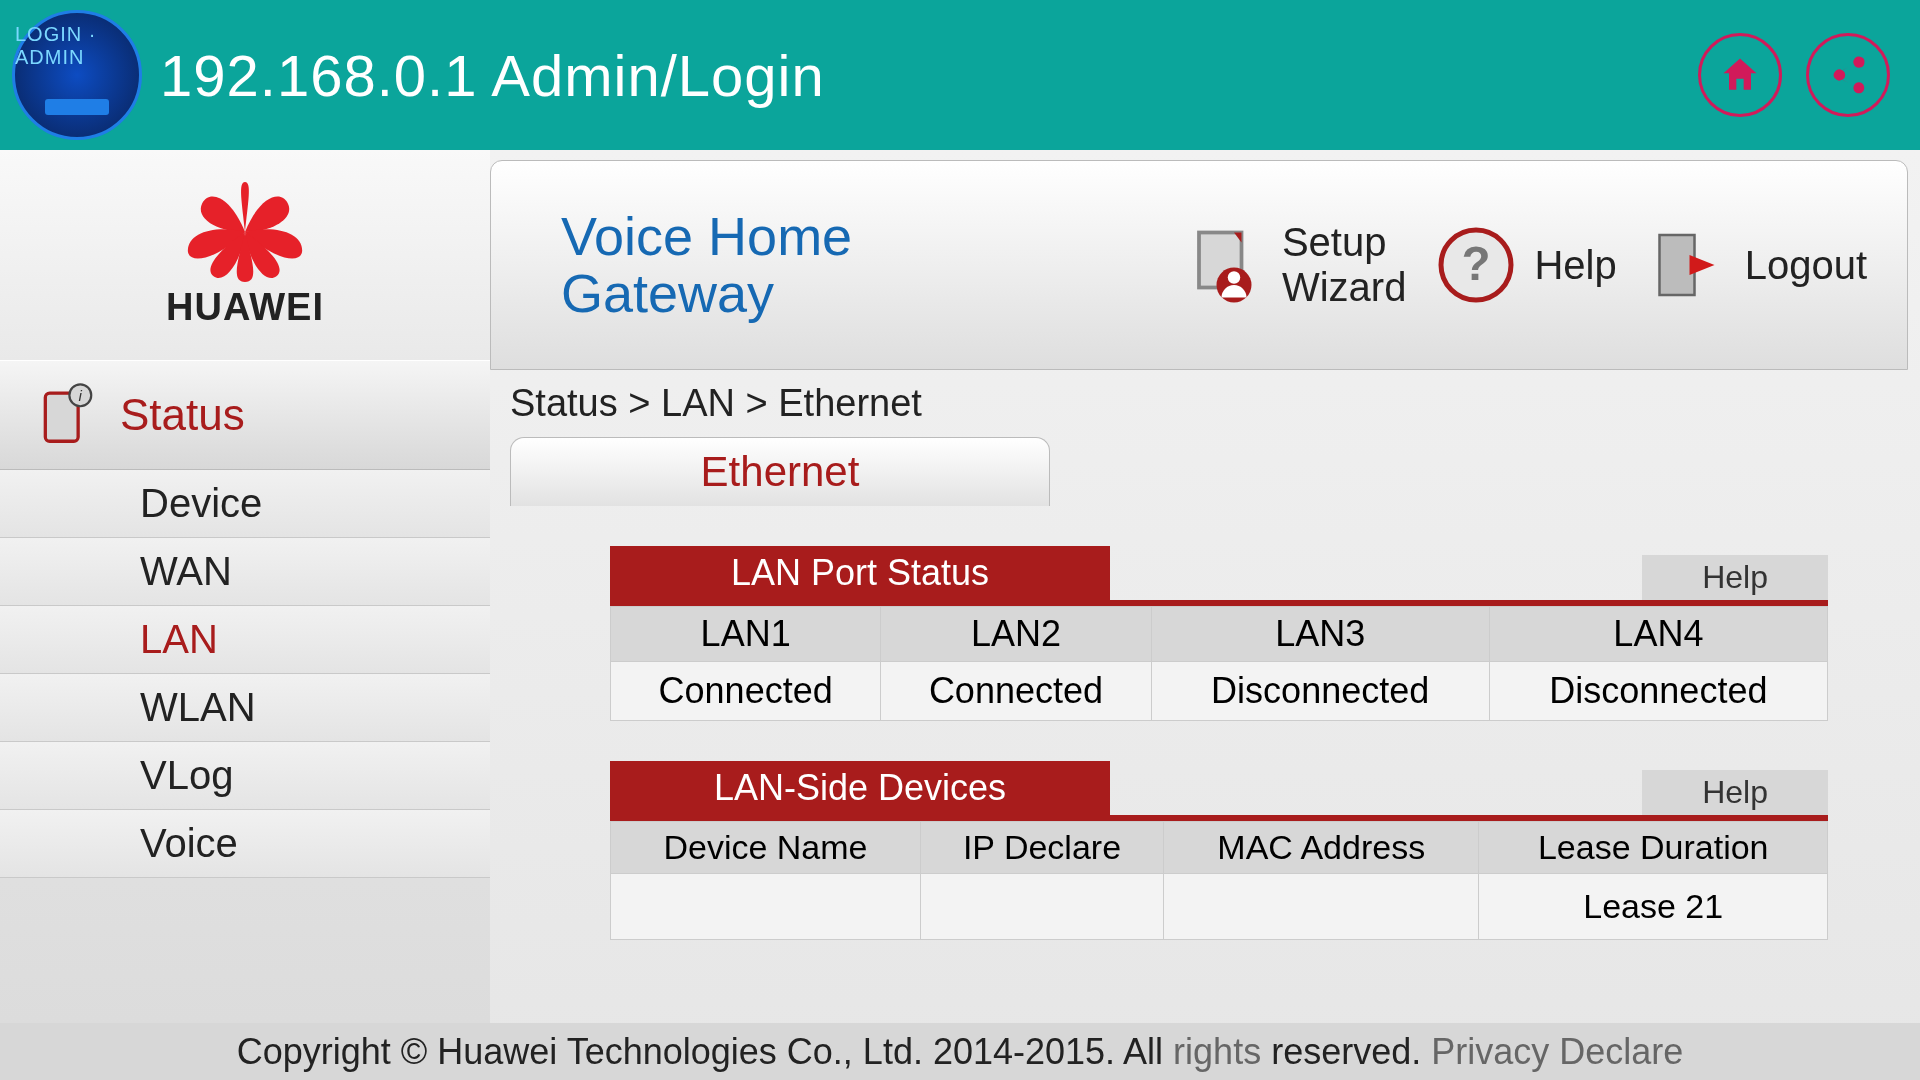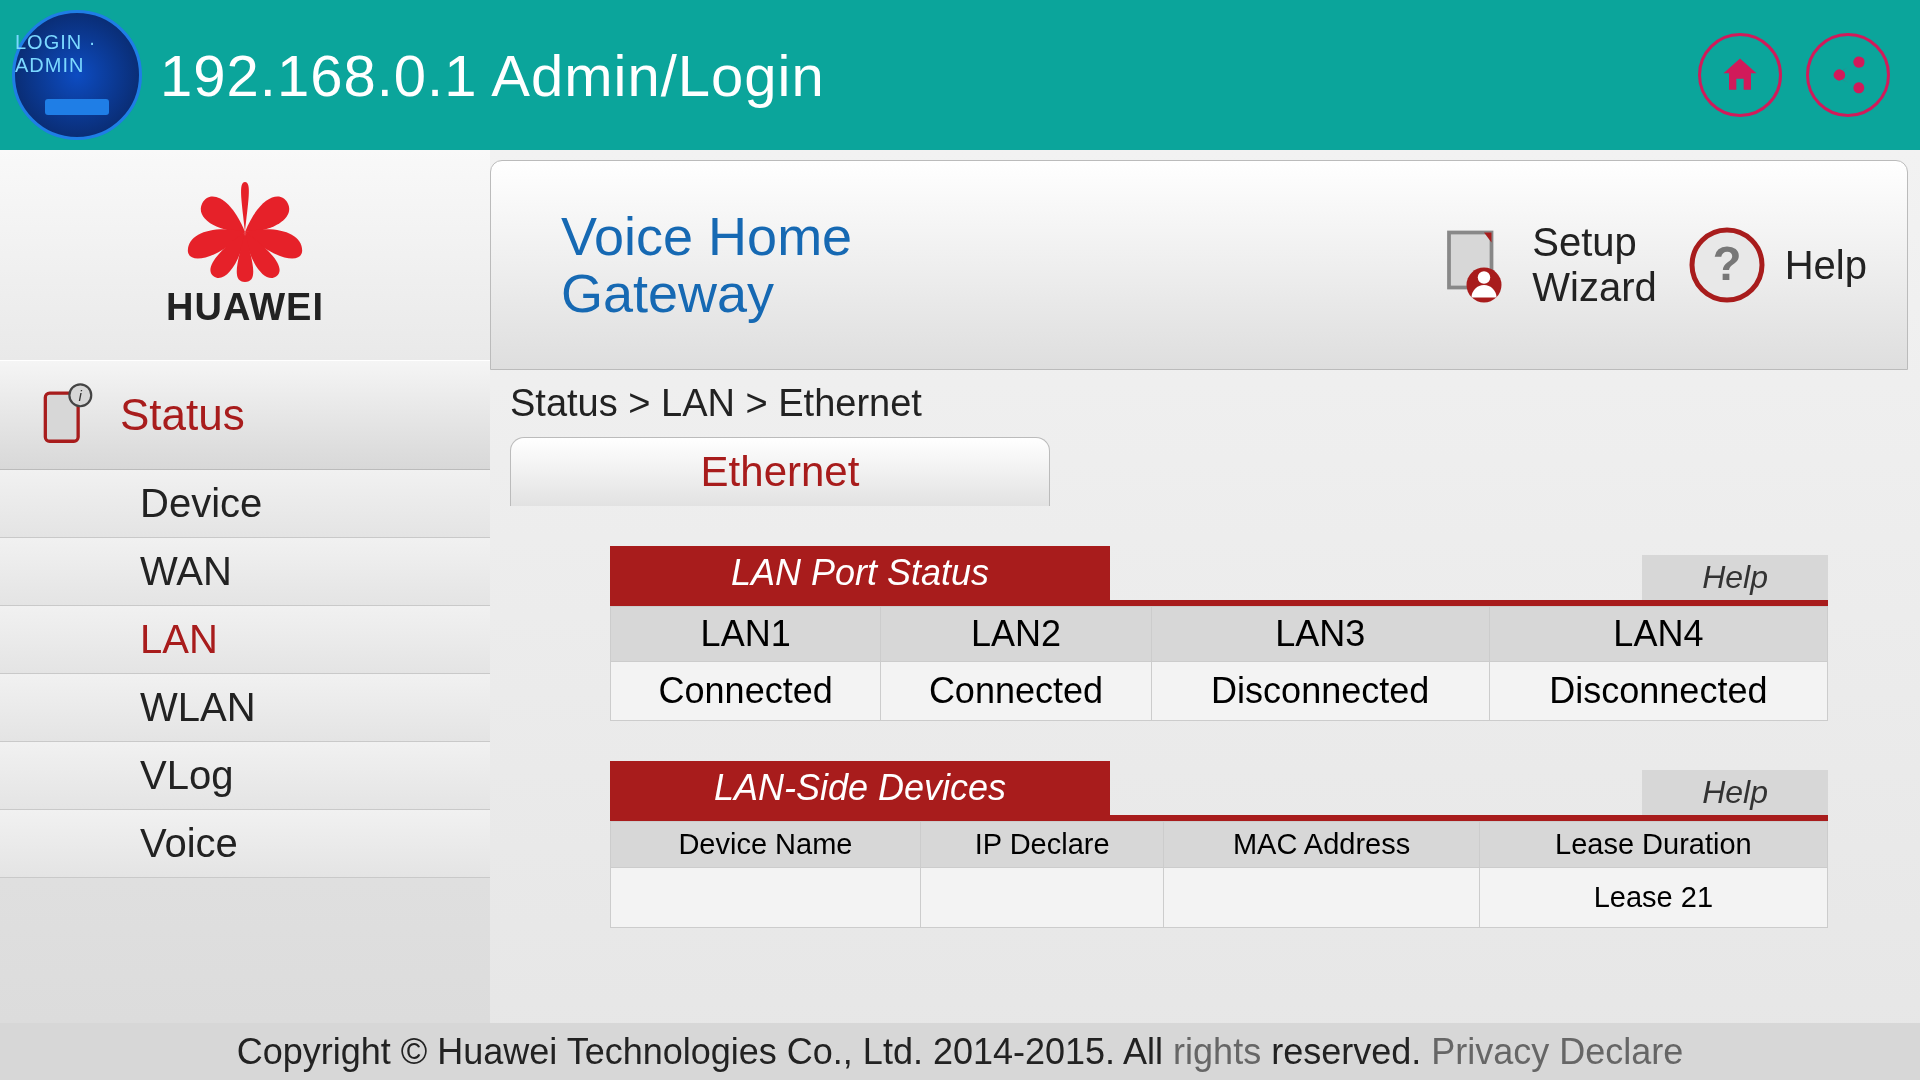--- a/index.html
+++ b/index.html
@@ -20,21 +20,21 @@
     border: 3px solid #1f7ee6;
     background: radial-gradient(circle at 50% 50%, #0d4cc2 0%, #0a2e77 70%);
     display:flex; align-items:center; justify-content:center;
     position: relative;
     margin-right: 18px;
   }
   .app-bar .logo::after{
     content:""; position:absolute; bottom:22px; left:30px; right:30px; height:16px;
     background:#1f7ee6; border-radius:3px;
   }
-  .app-bar .logo-text-top { font-size:20px; color:#7bd8ff; letter-spacing:1px; position:absolute; top:18px;}
+  .app-bar .logo-text-top { font-size:20px; color:#7bd8ff; letter-spacing:1px; position:absolute; top:10px;}
   .app-bar .logo-text-bot { font-size:14px; color:#fff; position:absolute; bottom:24px;}
   .app-bar .title { font-size: 58px; font-weight: 400; letter-spacing: 1px; }
   .app-bar .spacer { flex: 1; }
   .icon-btn {
     width: 84px; height: 84px; border-radius: 50%;
     border: 3px solid #d11a5a;
     display:flex; align-items:center; justify-content:center;
     margin-left: 24px; cursor: pointer;
     color:#d11a5a;
   }
@@ -89,35 +89,35 @@
   .content-tab-row { padding-left:20px; }
   .content-tab {
     display:inline-block; min-width: 540px; text-align:center;
     background: linear-gradient(#ffffff,#e2e2e2);
     border:1px solid #bbb; border-bottom:none; border-radius:14px 14px 0 0;
     font-size:42px; color:#a81c1c; padding:10px 40px; cursor:pointer;
   }
 
   .content-area { padding: 40px 80px 0 120px; }
 
-  .panel-head-row { display:flex; align-items:flex-end;font-style:italic; }
+  .panel-head-row { display:flex; align-items:flex-end; }
   .panel-head {
     background:#a81c1c; color:#fff; font-size:36px; padding:6px 40px; min-width:500px; text-align:center;
   }
   .panel-help {
     margin-left:auto; background:#d7d7d7; color:#333; font-size:32px; padding:4px 60px; cursor:pointer;
   }
   .panel-divider { height:6px; background:#a81c1c; margin-bottom:0;}
   table.port-status { width:100%; border-collapse:collapse; font-size:36px; text-align:center;border-radius:32px; }
   table.port-status th { background:#d7d7d7; font-weight:400; padding:6px 0; border:1px solid #ccc;}
   table.port-status td { background:#f3f3f3; padding:8px 0; border:1px solid #ccc;}
 
   .section-gap { height:40px; }
 
-  table.devices { width:100%; border-collapse:collapse; font-size:29px; text-align:center;}
+  table.devices { width:100%; border-collapse:collapse; font-size:34px; text-align:center;}
   table.devices th { background:#d7d7d7; font-weight:400; padding:6px 4px; border:1px solid #ccc;}
   table.devices td { background:#f3f3f3; padding:13px 4px; border:1px solid #ccc; height:46px;}
 
   
   .footer {
     background:#d7d7d7; color:#222; font-size:36px; text-align:center;
     padding: 6px 20px; line-height:1.25;
   }
   .footer .link { color:#666; }
 </style>
@@ -212,20 +212,27 @@
           </svg>
           <span style="white-space:pre-line">Setup
 Wizard</span>
         </div>
         <div class="top-item">
           <svg class="ic" viewBox="0 0 64 64">
             <circle cx="32" cy="32" r="28" fill="#e8e8e8" stroke="#a81c1c" stroke-width="4"></circle>
             <text x="32" y="44" text-anchor="middle" font-size="38" fill="#777" font-weight="bold">?</text>
           </svg>
           <span>Help</span>
+        </div>
+        <div class="top-item">
+          <svg class="ic" viewBox="0 0 64 64">
+            <rect x="10" y="8" width="28" height="48" fill="#bcbcbc" stroke="#666" stroke-width="2"></rect>
+            <polygon points="34,24 54,32 34,40" fill="#d11a1a"></polygon>
+          </svg>
+          <span>Logout</span>
         </div>
       </div>
 
       <div class="breadcrumb">Status &gt; LAN &gt; Ethernet</div>
 
       <div class="content-tab-row">
         <div class="content-tab">
           <span>Ethernet</span>
         </div>
       </div>

